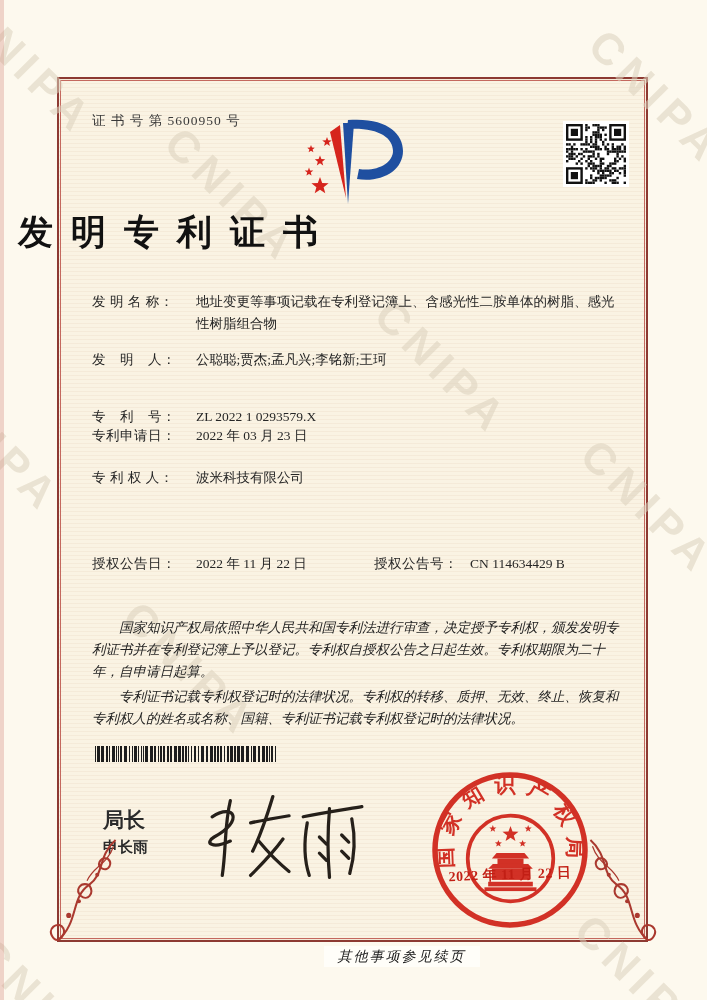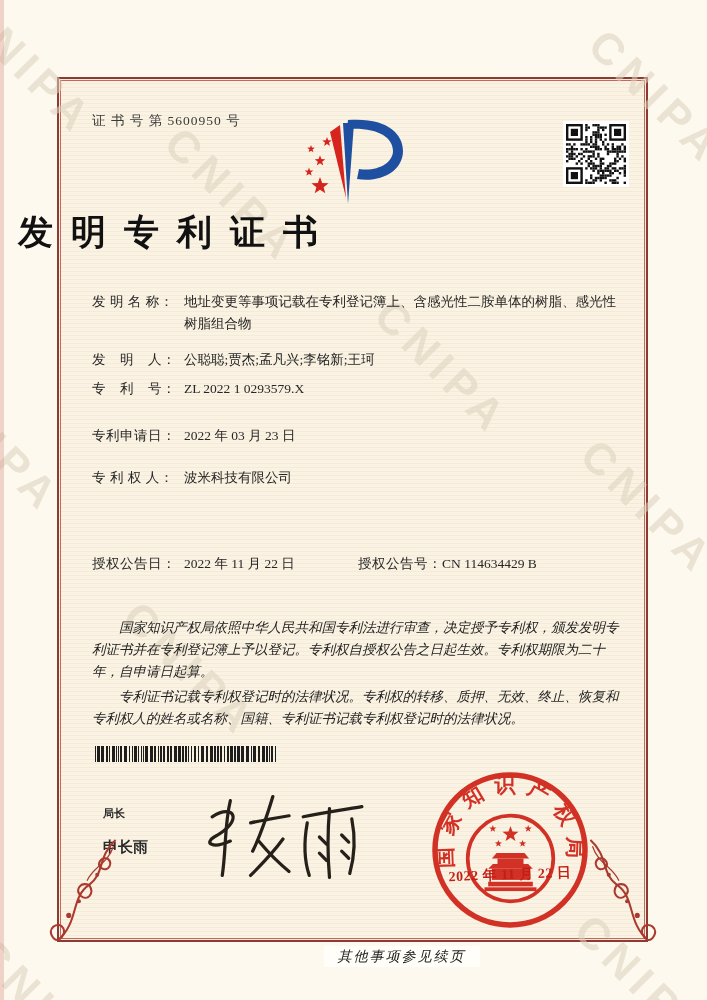--- a/index.html
+++ b/index.html
@@ -30,29 +30,29 @@
   }
   .cert-frame{width:100%;height:100%;border:1px solid var(--border-red-light);}
   .content{position:absolute;left:0;top:0;width:707px;height:796px;z-index:3;}
   .cert-no{position:absolute;left:92px;top:112px;font-size:13.5px;letter-spacing:1px;color:#3a3a3a;}
   .logo{position:absolute;left:296px;top:116px;width:112px;height:92px;}
   .qr{position:absolute;left:563px;top:121px;width:66px;height:66px;background:#fff;}
   .title{
     position:absolute;left:0;top:209px;width:707px;text-align:left;
     font-size:35px;font-weight:700;color:#111;letter-spacing:18px;padding-left:18px;
   }
-  .frow{position:absolute;left:92px;width:530px;display:flex;font-size:13.5px;line-height:21.5px;color:var(--ink);align-items:flex-start;}
+  .frow{position:absolute;left:92px;width:530px;display:flex;font-size:13.5px;line-height:21.5px;color:var(--ink);align-items:flex-start;gap:12px;}
   .flabel{flex:0 0 92px;white-space:pre;letter-spacing:.5px;}
   .fvalue{flex:1;}
   .fvalue.gd{flex:0 0 142px;}
-  .flabel.l2{flex:0 0 auto;margin-left:32px;}
+  .flabel.l2{flex:0 0 auto;margin-left:24px;}
   .paras{position:absolute;left:92px;top:585px;width:528px;font-size:13.5px;line-height:22px;font-style:italic;color:#222;margin-top:32px;}
   .paras p{text-indent:2em;margin-bottom:3px;}
   .barcode{position:absolute;left:95px;top:746px;width:184px;height:16px;}
-  .signer-title{position:absolute;left:103px;top:806px;font-family:"Liberation Sans","DejaVu Sans",sans-serif;font-weight:700;font-size:11px;color:#2b2b2b;}
+  .signer-title{position:absolute;left:103px;top:806px;font-family:"Liberation Sans","DejaVu Sans",sans-serif;font-weight:700;font-size:21px;color:#2b2b2b;}
   .signer-name{position:absolute;left:103px;top:838px;font-family:"Liberation Sans","DejaVu Sans",sans-serif;font-weight:700;font-size:15px;color:#2b2b2b;}
   .signature{position:absolute;left:200px;top:790px;width:172px;height:92px;}
   .seal{position:absolute;left:430px;top:770px;width:160px;height:160px;}
   .seal svg{position:absolute;left:0;top:0;}
   .seal-date{
     position:absolute;left:8px;top:96px;width:144px;text-align:center;z-index:2;
     color:#c21f15;font-size:14px;font-weight:700;letter-spacing:.5px;transform:rotate(-2deg);
   }
   .page-indicator{position:absolute;left:0;top:910px;width:707px;text-align:center;font-size:12.5px;color:#333;letter-spacing:1px;}
   .note{
@@ -322,21 +322,21 @@
   <div class="title">发明专利证书</div>
 
   <div class="frow" style="top:291px">
     <span class="flabel">发 明 名 称：</span>
     <span class="fvalue">地址变更等事项记载在专利登记簿上、含感光性二胺单体的树脂、感光性树脂组合物</span>
   </div>
   <div class="frow" style="top:349px">
     <span class="flabel">发　明　人：</span>
     <span class="fvalue">公聪聪;贾杰;孟凡兴;李铭新;王珂</span>
   </div>
-  <div class="frow" style="top:378px">
+  <div class="frow" style="top:406px">
     <span class="flabel">专　利　号：</span>
     <span class="fvalue">ZL 2022 1 0293579.X</span>
   </div>
   <div class="frow" style="top:425px">
     <span class="flabel">专利申请日：</span>
     <span class="fvalue">2022 年 03 月 23 日</span>
   </div>
   <div class="frow" style="top:467px">
     <span class="flabel">专 利 权 人：</span>
     <span class="fvalue">波米科技有限公司</span>

